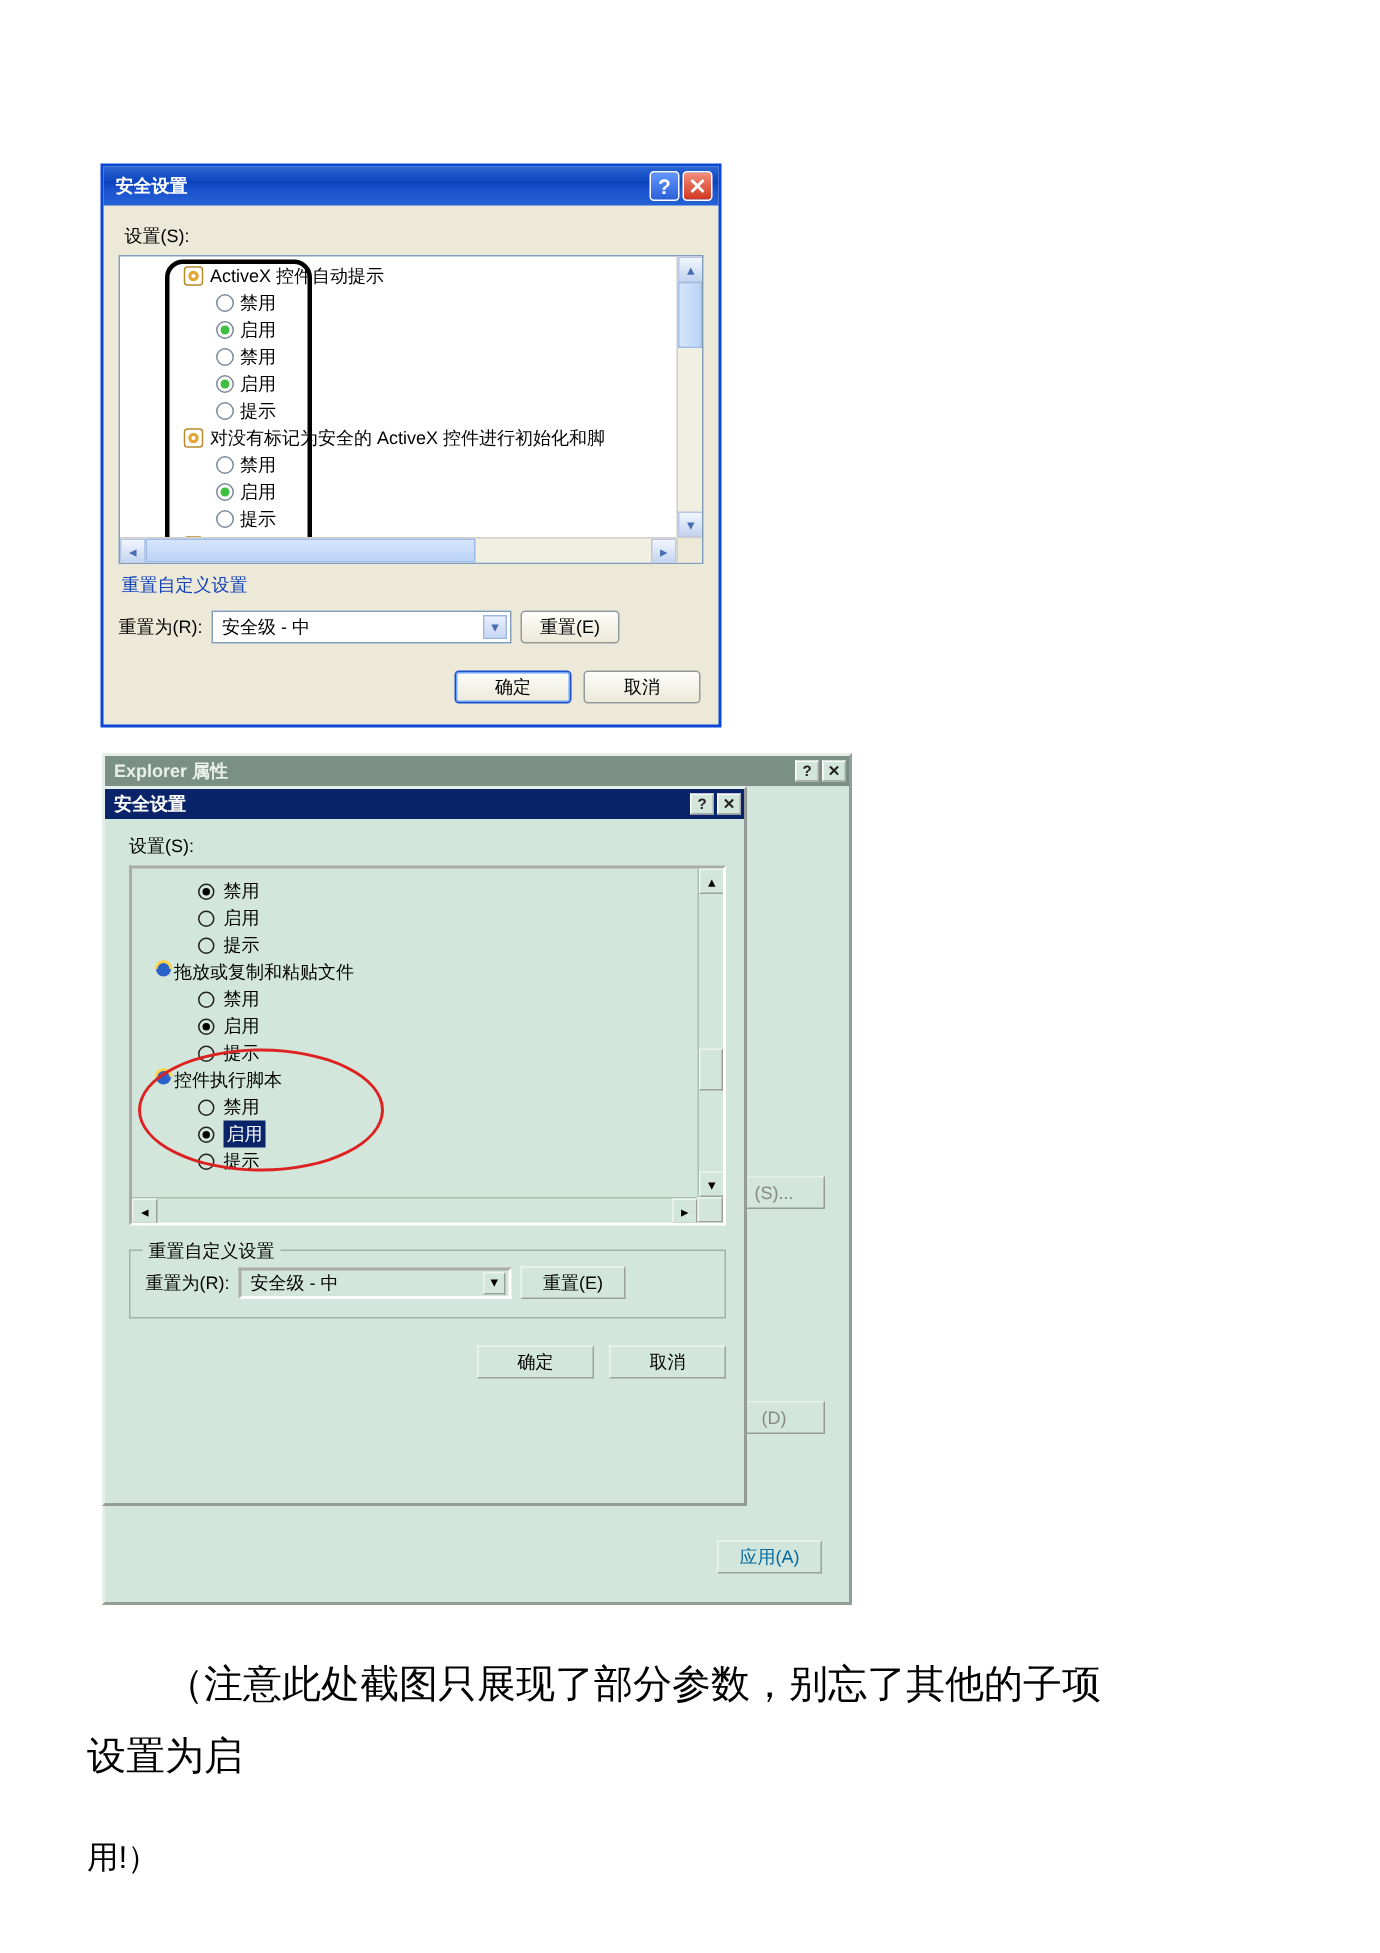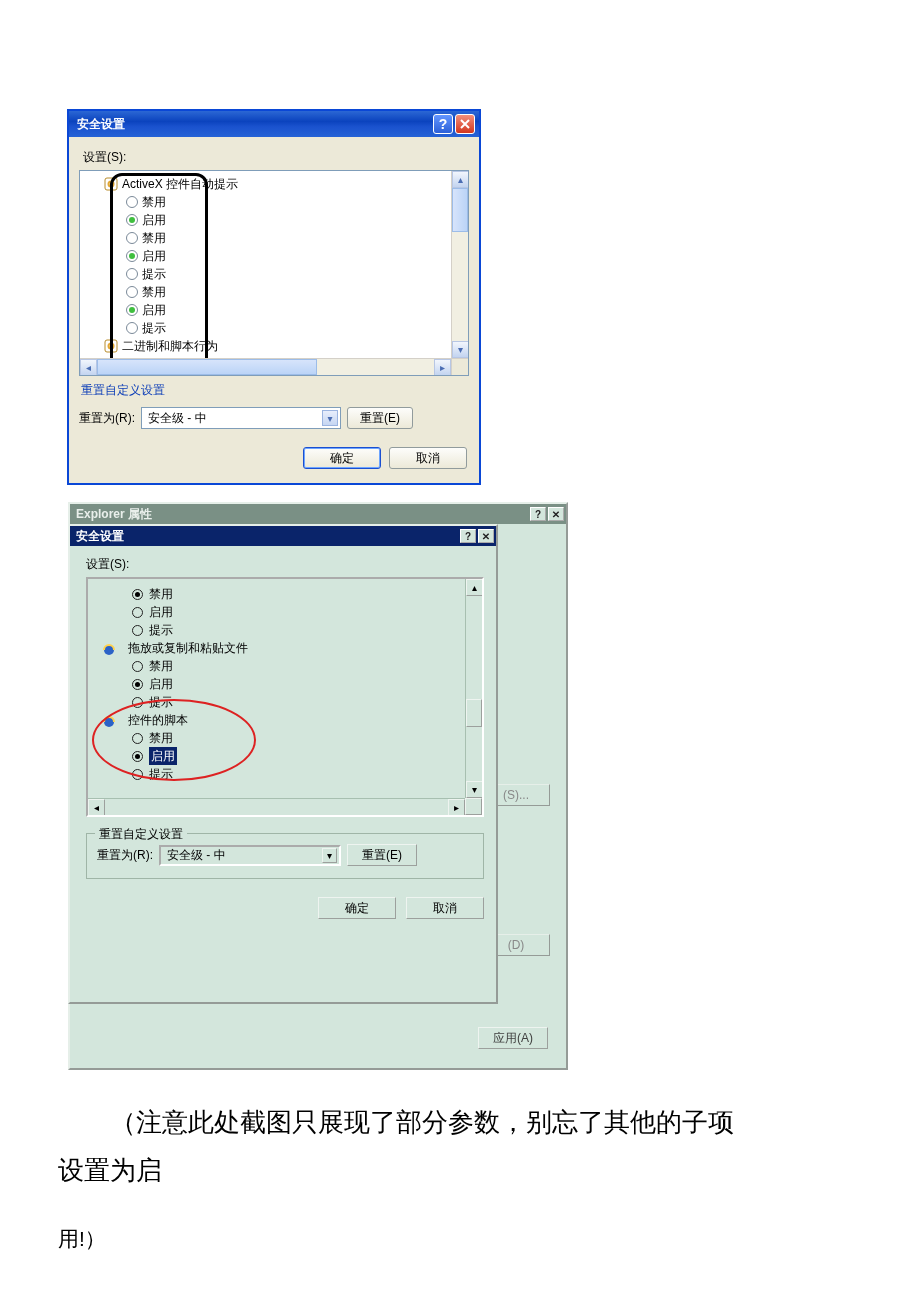--- a/index.html
+++ b/index.html
@@ -81,21 +81,21 @@
   .hscroll .thumb{
     position:absolute;left:17px;top:0;bottom:0;width:220px;
     background:linear-gradient(to bottom,#d7e4fb,#bbd4f7);
     border:1px solid #9cbce8;
   }
   .hscroll .corner{
     position:absolute;right:0;top:0;width:17px;height:17px;
     background:#ece9d8;border-left:1px solid #d4d0c8;
   }
 
-  .tree { padding: 4px 4px 4px 6px; line-height: 18px;}
+  .tree { padding: 4px 4px 4px 6px; line-height: 18px; margin-left: 18px;}
   .tree .catrow { display:flex; align-items:center; gap:4px; white-space:nowrap;}
   .tree .opt { display:flex; align-items:center; gap:4px; padding-left:40px; white-space:nowrap;}
   .catrow { padding-left: 18px; }
   .gear-ico {
     width:14px; height:14px;
     display:inline-flex;align-items:center;justify-content:center;
   }
   .gear-ico svg { display:block; }
   .radio-xp {
     width:12px;height:12px;border-radius:50%;
@@ -194,21 +194,21 @@
     width:17px;height:17px;background:#d3e6dc;border:1px outset #eef4f0;
     position:absolute;display:flex;align-items:center;justify-content:center;font-size:10px;
   }
   .vscroll2 .up{top:0;} .vscroll2 .down{bottom:0;}
   .vscroll2 .thumb{position:absolute;top:120px;left:0;right:0;height:28px;background:#d3e6dc;border:1px outset #eef4f0;}
   .lst2 .hscroll2{position:absolute;left:0;right:17px;bottom:0;height:17px;background:#d3e6dc;border-top:1px solid #a7bfb0;}
   .hscroll2 .left{left:0;} .hscroll2 .right{right:0;}
   .lst2 .corner2{position:absolute;right:0;bottom:0;width:17px;height:17px;background:#d3e6dc;border:1px outset #eef4f0;}
 
   .tree2{ padding:6px 4px 4px 8px; line-height:18px;}
-  .tree2 .cat{ display:flex;align-items:flex-end;gap:12px;white-space:nowrap;padding-left:6px;}
+  .tree2 .cat{ display:flex;align-items:flex-start;gap:0;white-space:nowrap;padding-left:6px;}
   .tree2 .opt{ display:flex;align-items:center;gap:6px;padding-left:36px;white-space:nowrap;}
   .ie-ico{
     width:14px;height:14px;display:inline-flex;align-items:center;justify-content:center;
   }
   .rb2{
     width:11px;height:11px;border-radius:50%;
     border:1px solid #222;background:#d3e6dc;
     display:inline-flex;align-items:center;justify-content:center;flex:0 0 auto;
   }
   .rb2.sel::after{content:"";width:5px;height:5px;border-radius:50%;background:#000;}
@@ -298,20 +298,30 @@
             </div>
           <div class="opt">
               <span class="radio-xp sel"></span>
               <span>启用</span>
             </div>
           <div class="opt">
               <span class="radio-xp"></span>
               <span>提示</span>
             </div>
 
+          <div class="catrow">
+            <span class="gear-ico">
+              <svg width="14" height="14" viewBox="0 0 14 14">
+                  <rect x="1" y="1" width="12" height="12" rx="2" fill="#fff" stroke="#b78b2a"></rect>
+                  <circle cx="7" cy="7" r="3.5" fill="#e2a734"></circle>
+                  <circle cx="7" cy="7" r="1.4" fill="#fff"></circle>
+                </svg>
+            </span>
+            <span>对没有标记为安全的 ActiveX 控件进行初始化和脚</span>
+          </div>
           <div class="opt">
               <span class="radio-xp"></span>
               <span>禁用</span>
             </div>
           <div class="opt">
               <span class="radio-xp sel"></span>
               <span>启用</span>
             </div>
           <div class="opt">
               <span class="radio-xp"></span>
@@ -365,21 +375,21 @@
   <div class="dlg2-wrap">
     <div class="parent-win">
       <div class="titlebar2">
         <span class="t">Explorer 属性</span>
         <span class="tbc">?</span>
         <span class="tbc">✕</span>
       </div>
       <div class="parent-side-btn" style="top:280px;">(S)...</div>
       <div class="parent-side-btn" style="top:430px;">(D)</div>
       <div class="footer">
-        <button class="btn2" style="color:#404040">应用(A)</button>
+        <button class="btn2" style="color:#0369a1">应用(A)</button>
       </div>
     </div>
 
     <div class="sec-dlg">
       <div class="titlebar3">
         <span class="t">安全设置</span>
         <span class="tbc">?</span>
         <span class="tbc">✕</span>
       </div>
       <div class="sec-body">
@@ -421,21 +431,21 @@
                 <span>提示</span>
               </div>
 
             <div class="cat">
               <span class="ie-ico">
                 <svg width="14" height="14" viewBox="0 0 14 14">
                     <circle cx="7" cy="7" r="5" fill="#2b62c7"></circle>
                     <path d="M2 7 A5 5 0 0 1 12 7" stroke="#ffd34d" stroke-width="2" fill="none"></path>
                   </svg>
               </span>
-              <span>控件的脚本</span>
+              <span>控件执行脚本</span>
             </div>
             <div class="opt">
                 <span class="rb2"></span>
                 <span>禁用</span>
               </div>
             <div class="opt">
                 <span class="rb2 sel"></span>
                 <span class="hl-text">启用</span>
               </div>
             <div class="opt">

